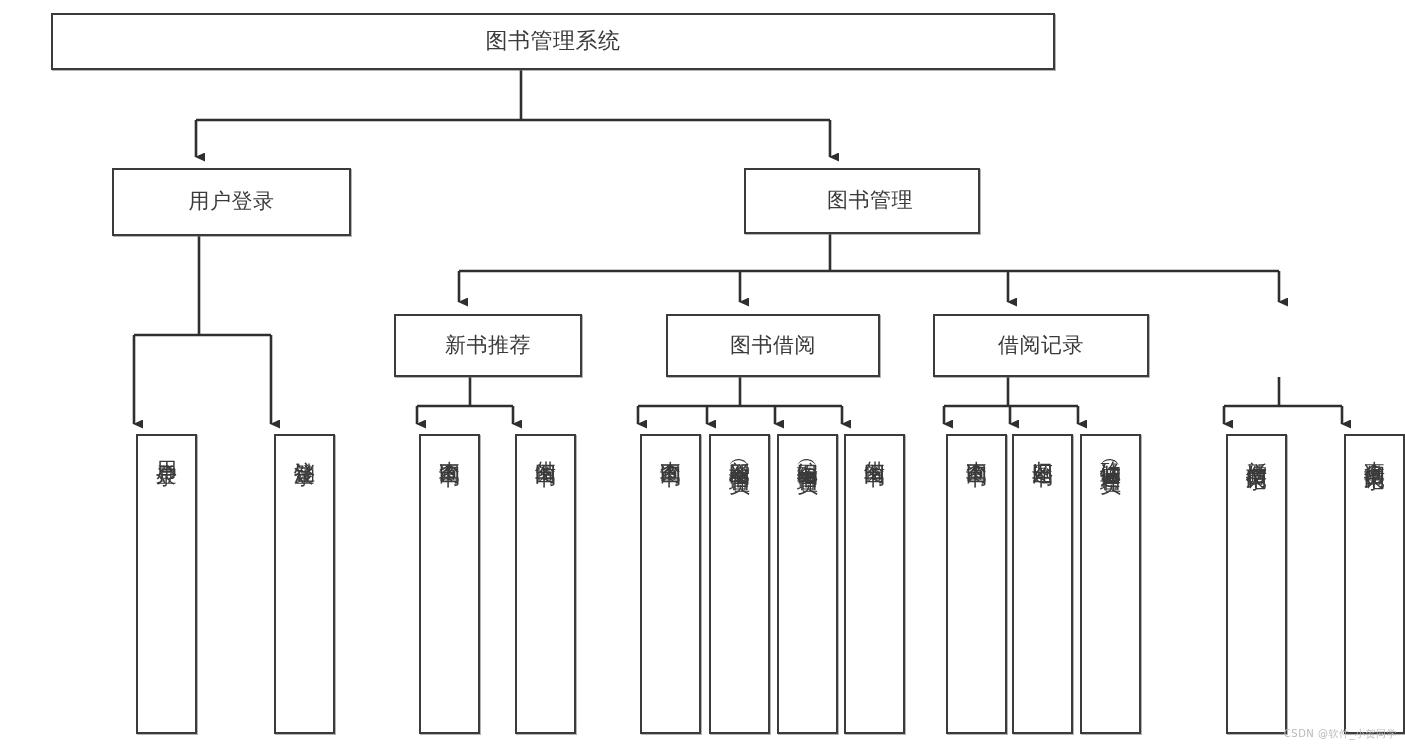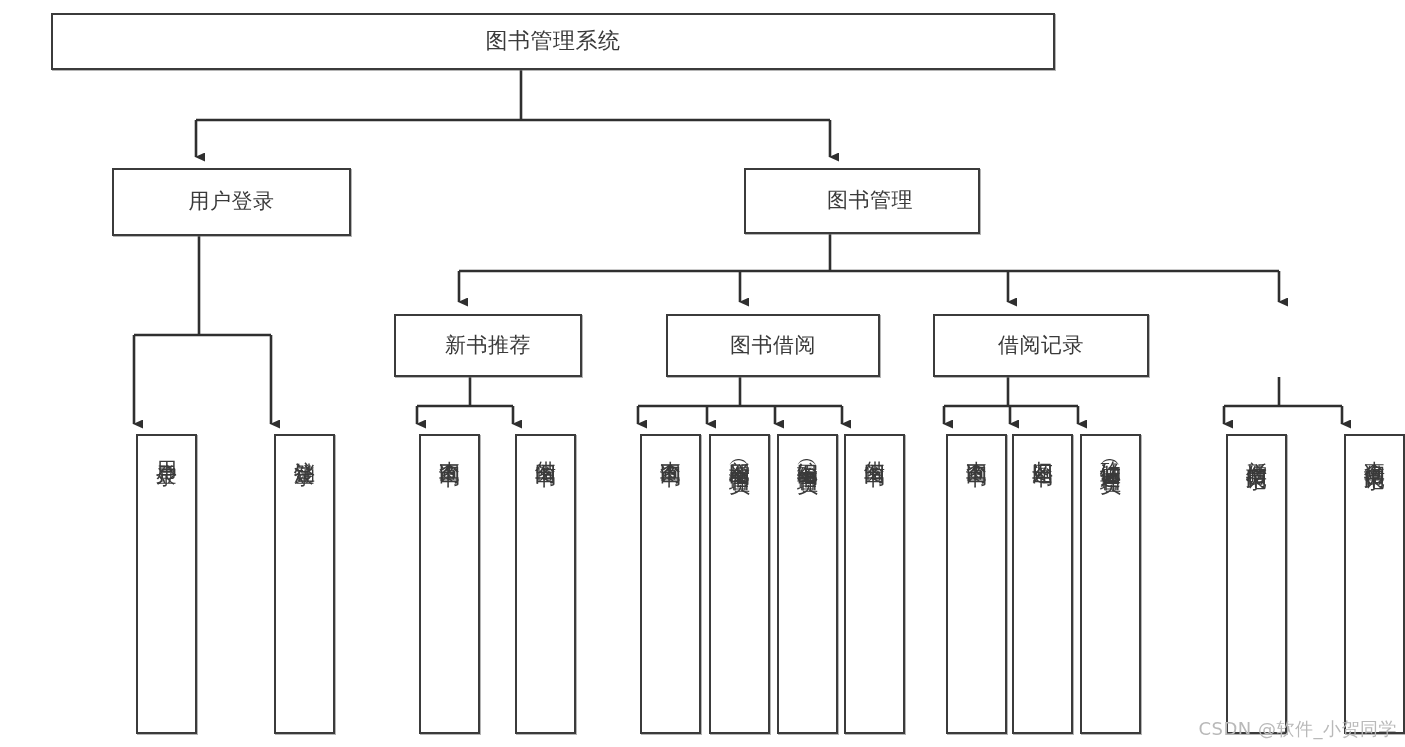--- a/index.html
+++ b/index.html
@@ -56,21 +56,21 @@
     writing-mode: vertical-rl;
     text-orientation: upright;
     letter-spacing: 2px;
     line-height: 1.05;
     white-space: nowrap;
   }
   #watermark {
     position: absolute;
     right: 8px;
     bottom: 6px;
-    font-size: 18px;
+    font-size: 10px;
     color: #b9b9b9;
     letter-spacing: 0.5px;
     user-select: none;
     pointer-events: none;
   }
 </style>
 </head>
 <body>
 
 <div id="diagram-root">

